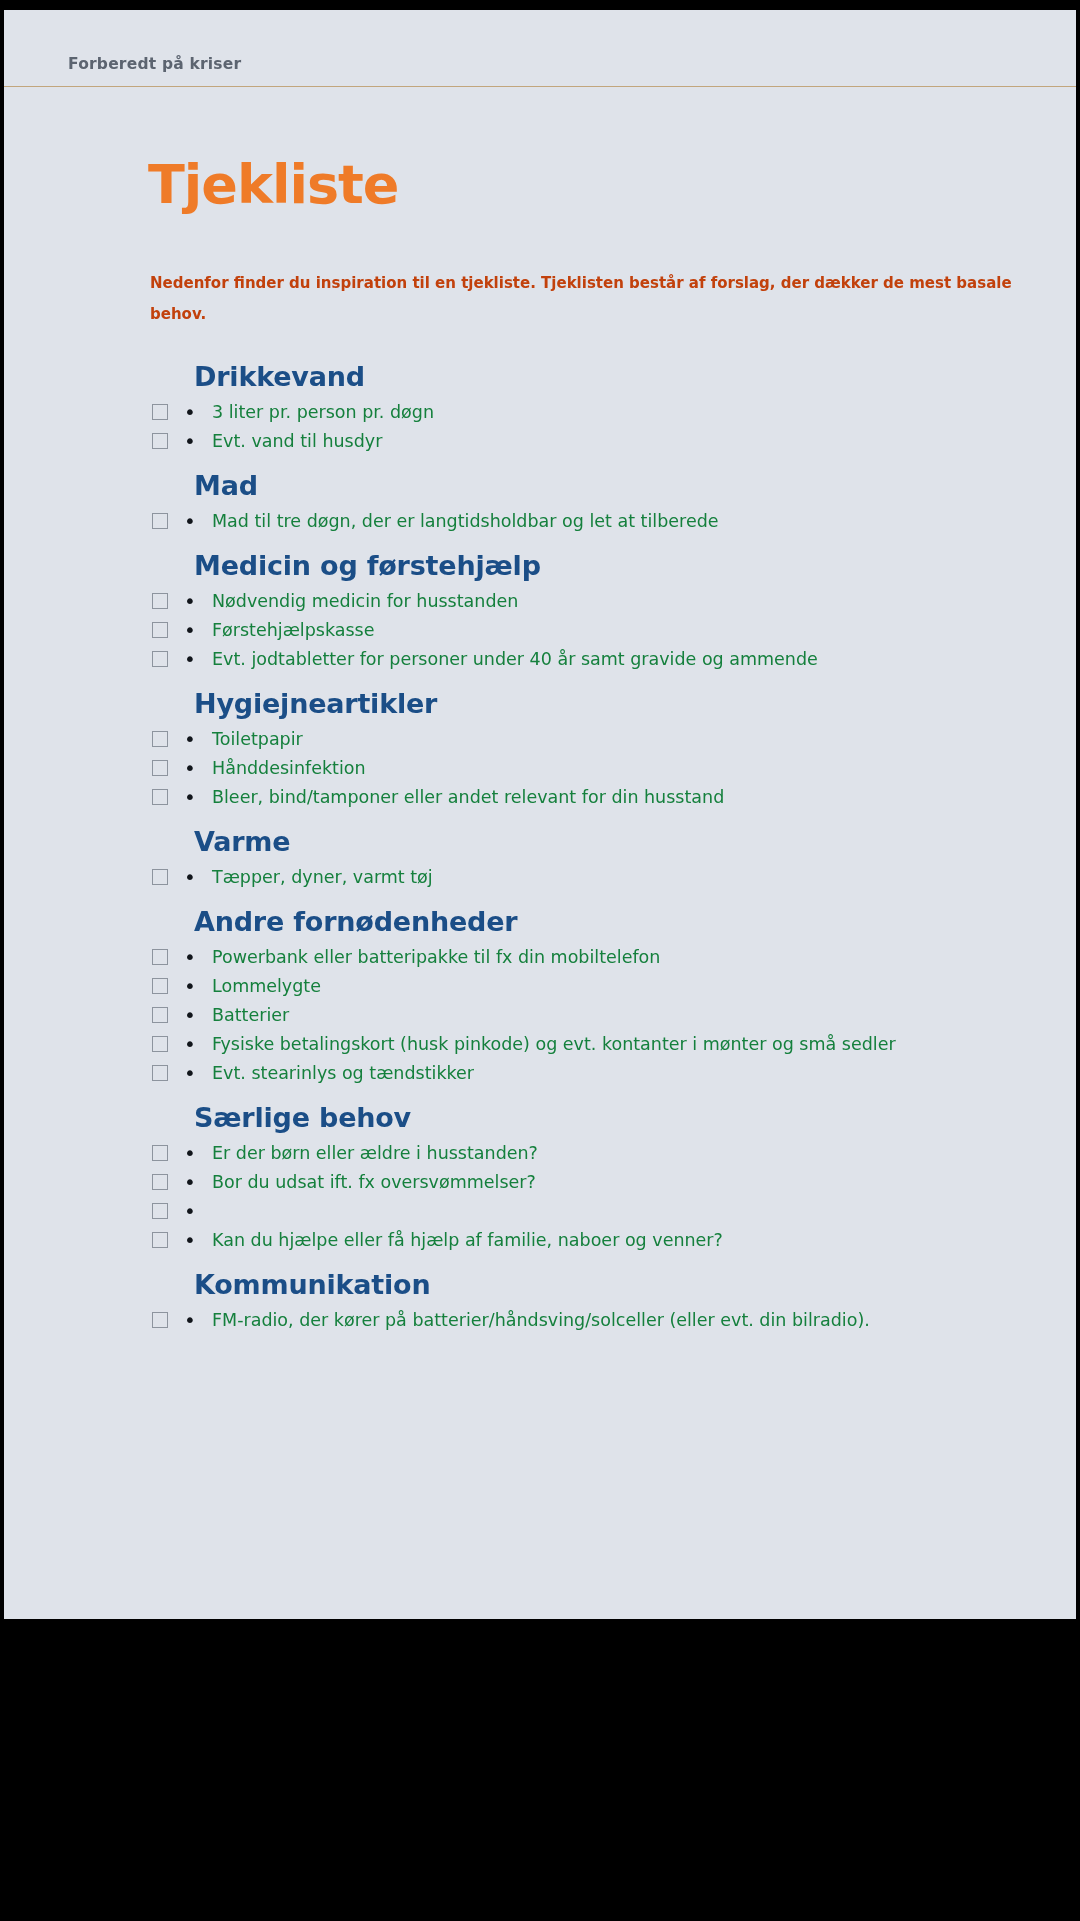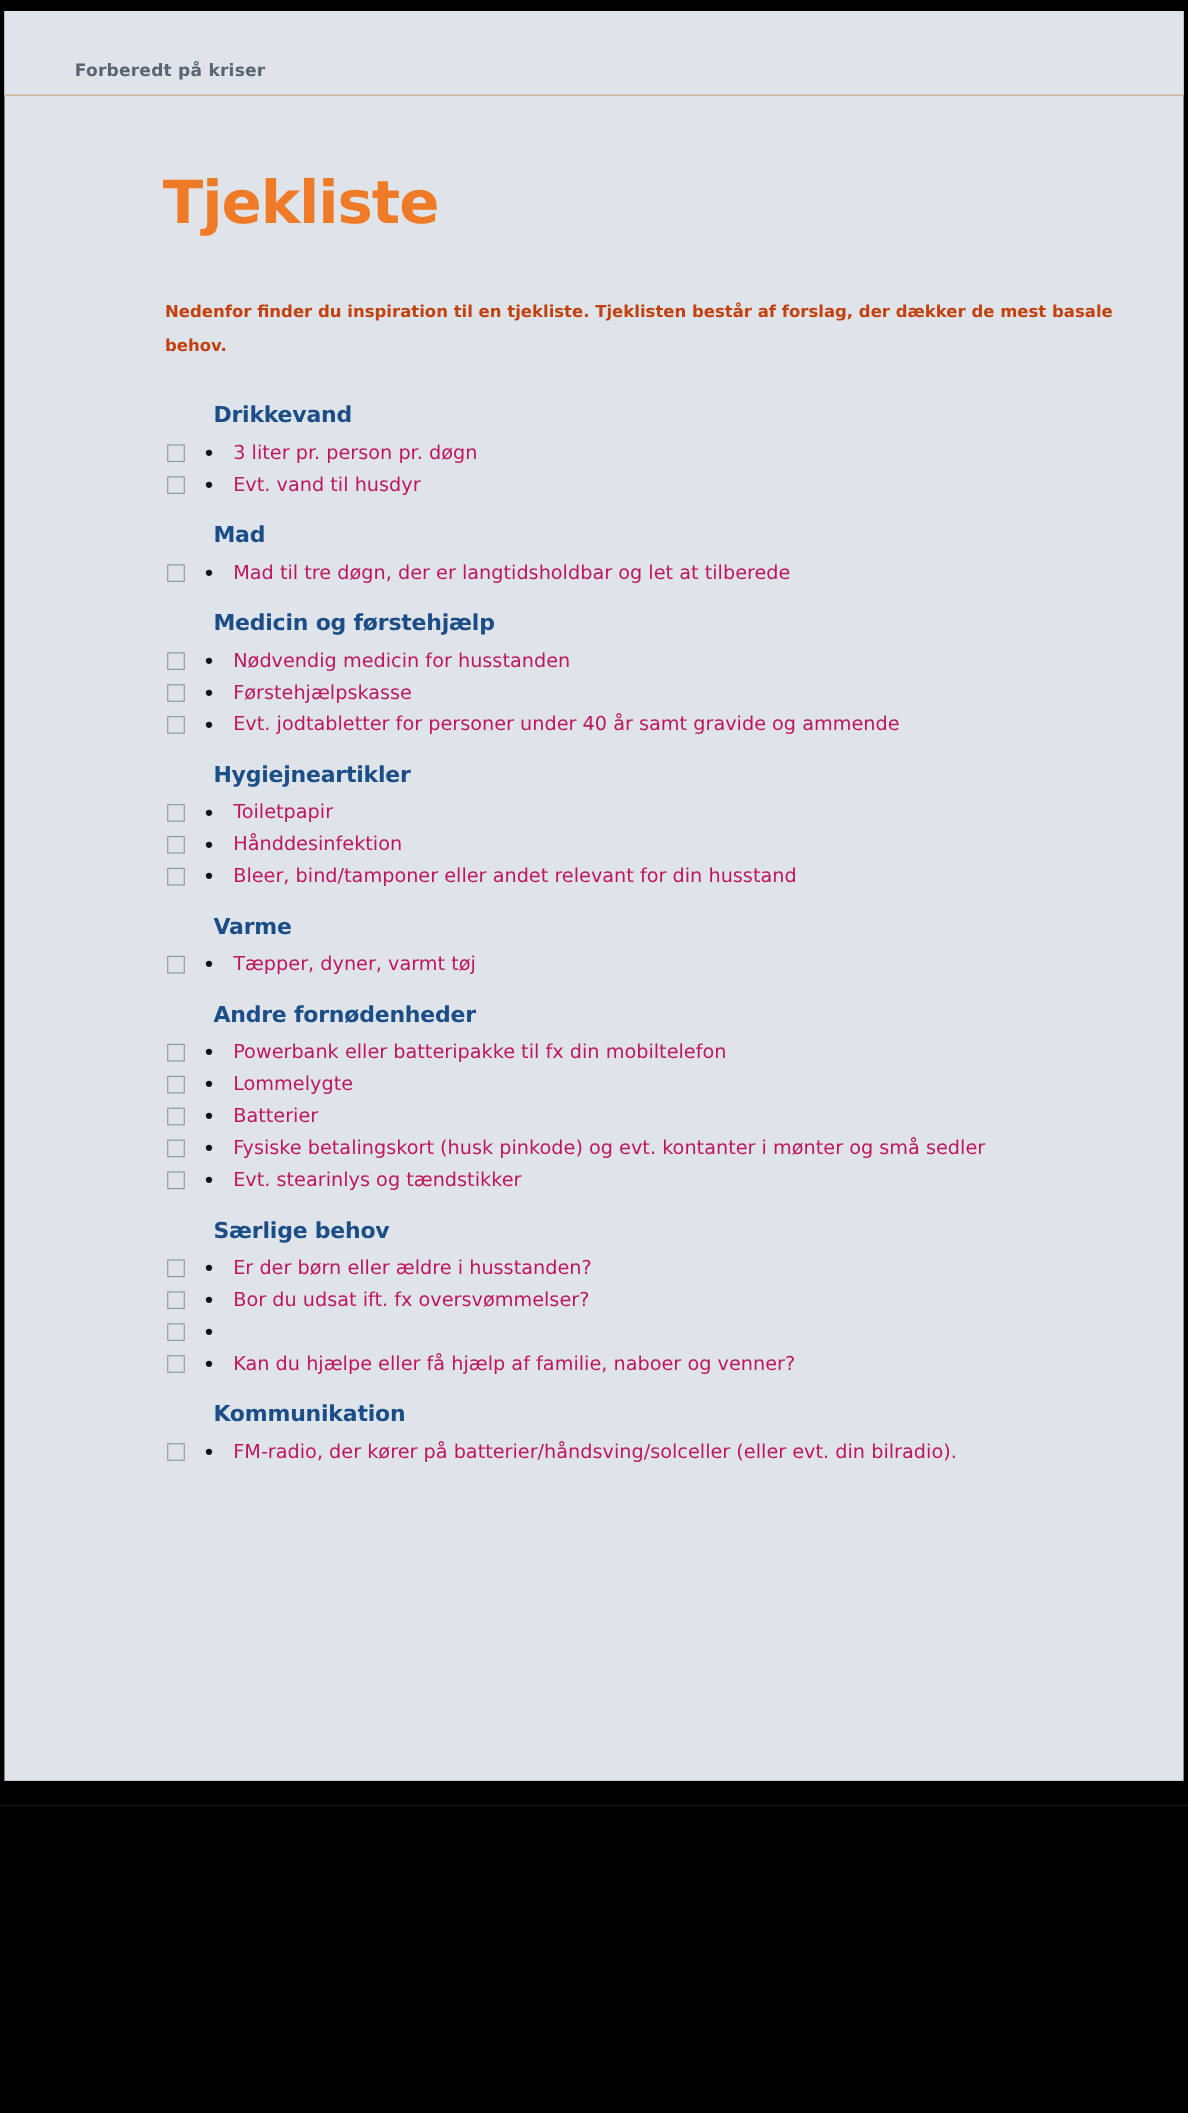--- a/index.html
+++ b/index.html
@@ -101,21 +101,21 @@
     position: absolute;
     left: 146px;
     top: 272px;
     width: 920px;
   }
   .section {
     margin-bottom: 12px;
   }
   .section h2 {
     margin: 0 0 3px 44px;
-    font-size: 20px;
+    font-size: 27px;
     line-height: 34px;
     font-weight: bold;
     color: #1b4e87;
     letter-spacing: -0.2px;
   }
   .item {
     display: flex;
     align-items: center;
     height: 29px;
   }
@@ -132,21 +132,21 @@
     flex: 0 0 auto;
     width: 44px;
     text-align: center;
     font-size: 20px;
     line-height: 18px;
     color: #11151b;
   }
   .item-text {
     font-size: 17.5px;
     line-height: 24px;
-    color: #be185d;
+    color: #15803d;
     white-space: nowrap;
   }
   .sec-gap-md { margin-top: 14px; }
 
   
   .logo-wrap {
     position: absolute;
     left: 0;
     top: 1740px;
     width: 1080px;

